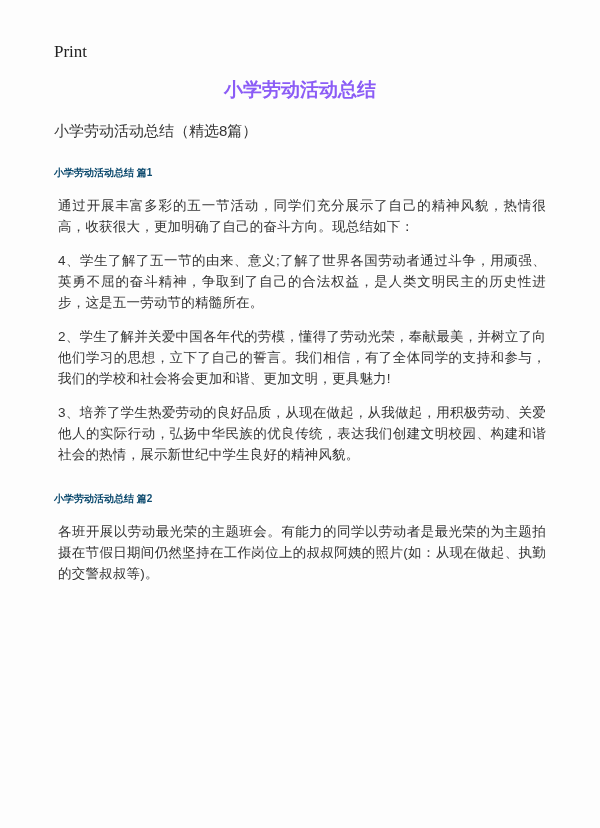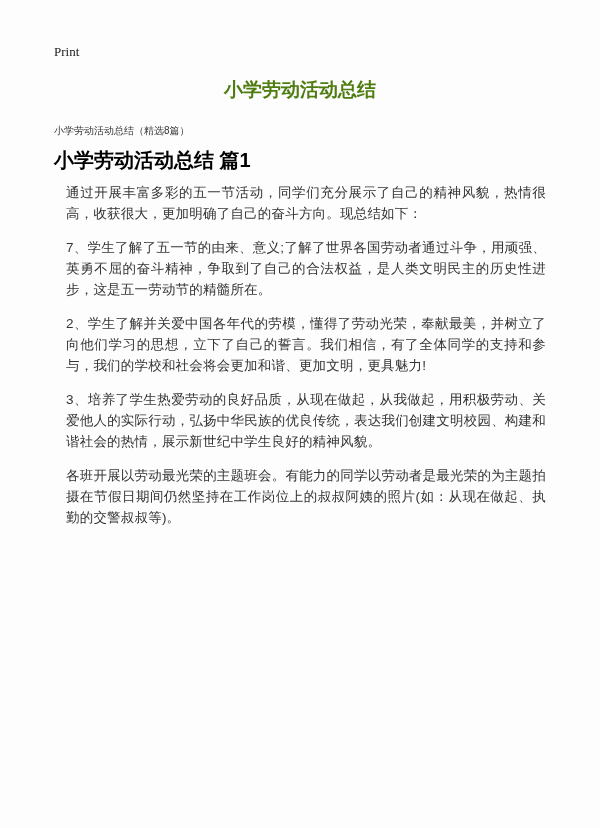--- a/index.html
+++ b/index.html
@@ -16,49 +16,49 @@
   }
   .page {
     width: 600px;
     height: 828px;
     box-sizing: border-box;
     padding: 0 54px;
   }
   .print-link {
     margin-top: 44px;
     font-family: "Liberation Serif", "DejaVu Serif", serif;
-    font-size: 13px;
+    font-size: 17px;
     color: #222222;
     line-height: 16px;
   }
   .doc-title {
     margin-top: 18px;
     text-align: center;
     font-size: 19px;
     font-weight: bold;
-    color: #4d7c0f;
+    color: #8b5cf6;
     line-height: 24px;
   }
   .doc-subtitle {
     margin-top: 20px;
-    font-size: 10px;
+    font-size: 15px;
     font-weight: normal;
     line-height: 17px;
     color: #333333;
   }
   .section-heading {
-    margin-top: 12px;
+    margin-top: 25px;
     margin-bottom: 0;
-    font-size: 20px;
+    font-size: 10px;
     font-weight: bold;
     line-height: 18px;
-    color: #000000;
+    color: #0c4a6e;
   }
   .para {
-    margin: 13px 0 0 12px;
+    margin: 13px 0 0 4px;
     font-size: 13.5px;
     line-height: 21px;
     text-align: justify;
     color: #333333;
     letter-spacing: 0.2px;
   }
 </style>
 </head>
 <body>
 
@@ -66,22 +66,23 @@
 
   <div class="print-link">Print</div>
 
   <h1 class="doc-title">小学劳动活动总结</h1>
 
   <div class="doc-subtitle">小学劳动活动总结（精选8篇）</div>
 
   <div>
     <h2 class="section-heading">小学劳动活动总结 篇1</h2>
     <p class="para">通过开展丰富多彩的五一节活动，同学们充分展示了自己的精神风貌，热情很高，收获很大，更加明确了自己的奋斗方向。现总结如下：</p>
-    <p class="para">7、学生了解了五一节的由来、意义;了解了世界各国劳动者通过斗争，用顽强、英勇不屈的奋斗精神，争取到了自己的合法权益，是人类文明民主的历史性进步，这是五一劳动节的精髓所在。</p>
+    <p class="para">4、学生了解了五一节的由来、意义;了解了世界各国劳动者通过斗争，用顽强、英勇不屈的奋斗精神，争取到了自己的合法权益，是人类文明民主的历史性进步，这是五一劳动节的精髓所在。</p>
     <p class="para">2、学生了解并关爱中国各年代的劳模，懂得了劳动光荣，奉献最美，并树立了向他们学习的思想，立下了自己的誓言。我们相信，有了全体同学的支持和参与，我们的学校和社会将会更加和谐、更加文明，更具魅力!</p>
     <p class="para">3、培养了学生热爱劳动的良好品质，从现在做起，从我做起，用积极劳动、关爱他人的实际行动，弘扬中华民族的优良传统，表达我们创建文明校园、构建和谐社会的热情，展示新世纪中学生良好的精神风貌。</p>
   </div>
 
   <div>
+    <h2 class="section-heading">小学劳动活动总结 篇2</h2>
     <p class="para">各班开展以劳动最光荣的主题班会。有能力的同学以劳动者是最光荣的为主题拍摄在节假日期间仍然坚持在工作岗位上的叔叔阿姨的照片(如：从现在做起、执勤的交警叔叔等)。</p>
   </div>
 
 </div>
 
 </body></html>

